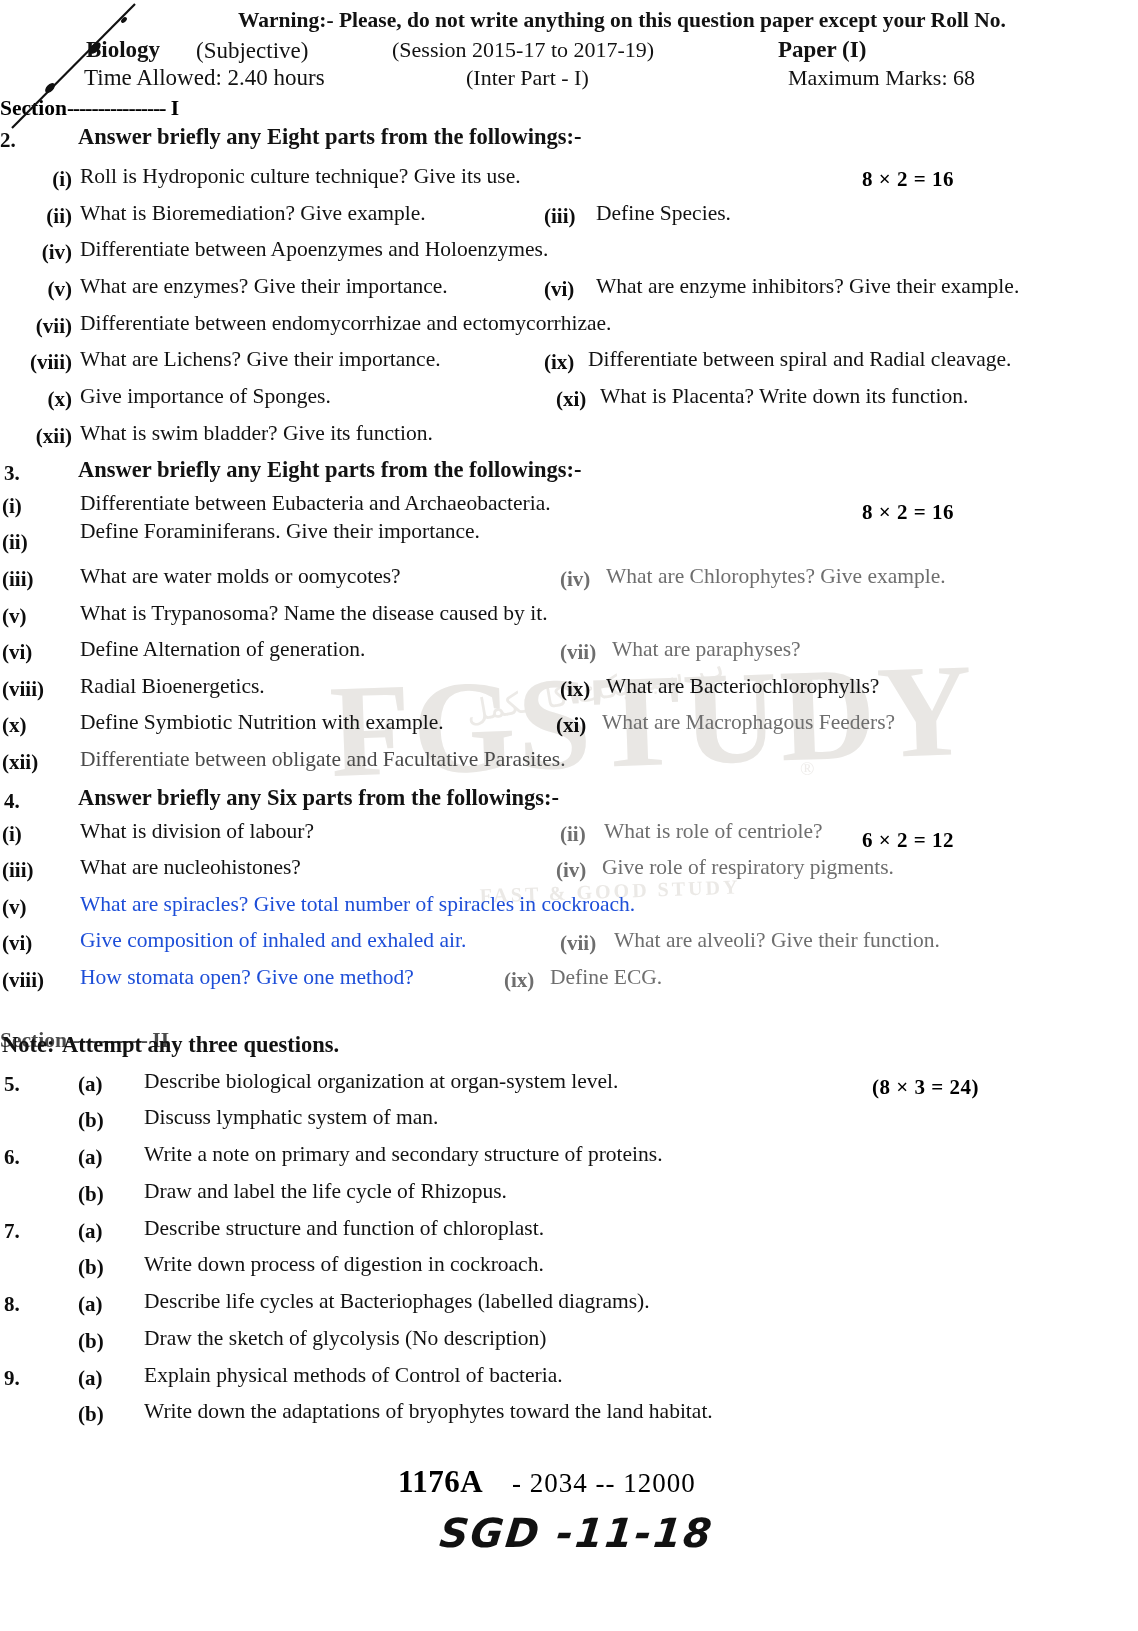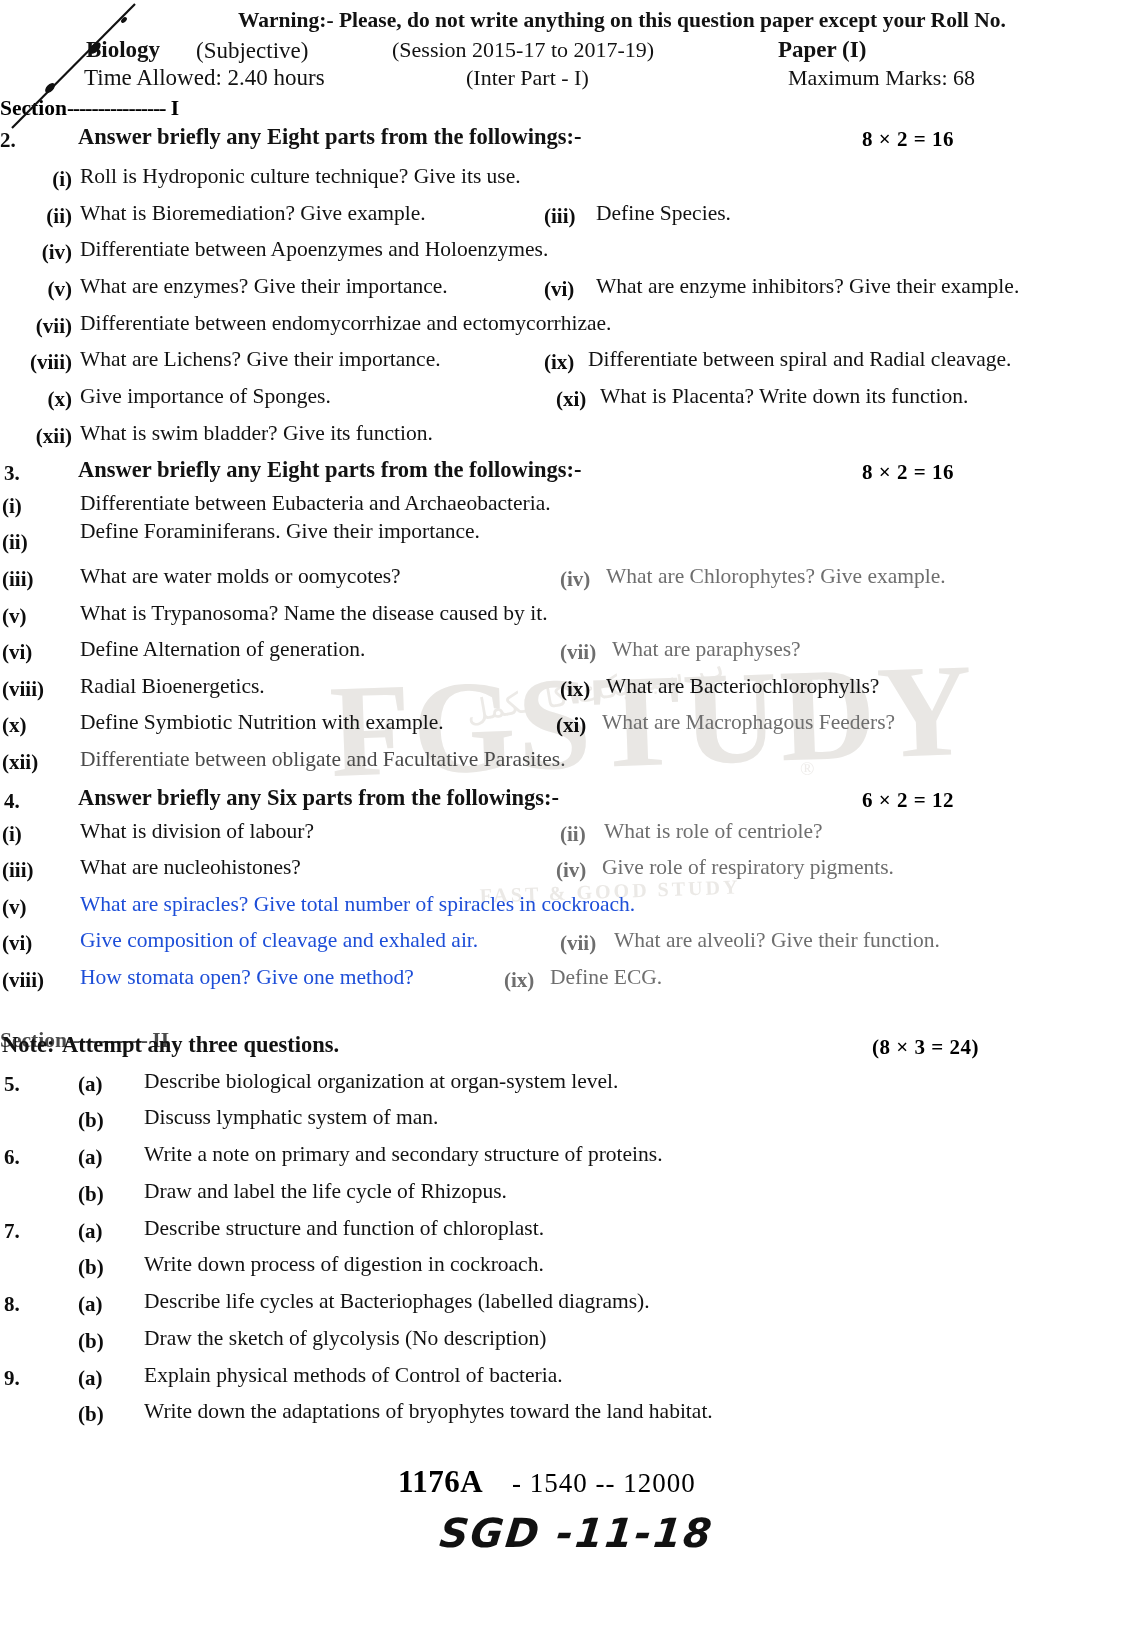--- a/index.html
+++ b/index.html
@@ -104,20 +104,21 @@
   .rn-r { text-align: right; width: 72px; }
   .rn-l { text-align: left; }
 
   
   .marks {
     position: absolute;
     font-weight: bold;
     font-size: 21px;
     white-space: nowrap;
     letter-spacing: 0.5px;
+    margin-top: 40px;
   }
 
   
   .center-line {
     position: absolute;
     width: 100%;
     text-align: left;
     font-weight: bold;
     font-size: 21.5px;
     white-space: nowrap;
@@ -270,21 +271,21 @@
 
     <div class="rn rn-l" style="left:2px;  top:858px;">(iii)</div>
     <div class="ln" style="left:80px; top:857px;">What are nucleohistones?</div>
     <div class="rn fade1" style="left:556px;top:858px;">(iv)</div>
     <div class="ln fade1" style="left:602px;top:857px;">Give role of respiratory pigments.</div>
 
     <div class="rn rn-l" style="left:2px;  top:895px;">(v)</div>
     <div class="ln fade2" style="left:80px; top:894px;">What are spiracles? Give total number of spiracles in cockroach.</div>
 
     <div class="rn rn-l" style="left:2px;  top:931px;">(vi)</div>
-    <div class="ln fade2" style="left:80px; top:930px;">Give composition of cleavage and exhaled air.</div>
+    <div class="ln fade2" style="left:80px; top:930px;">Give composition of inhaled and exhaled air.</div>
     <div class="rn fade1" style="left:560px;top:931px;">(vii)</div>
     <div class="ln fade1" style="left:614px;top:930px;">What are alveoli? Give their function.</div>
 
     <div class="rn rn-l" style="left:2px;  top:968px;">(viii)</div>
     <div class="ln fade2" style="left:80px; top:967px;">How stomata open? Give one method?</div>
     <div class="rn fade1" style="left:504px;top:968px;">(ix)</div>
     <div class="ln fade1" style="left:550px;top:967px;">Define ECG.</div>
 
     <div class="center-line fadeb" style="top:1028px;">
       <span>Section</span><span class="dashes">-------------</span> <span>II</span>
@@ -318,17 +319,17 @@
     <div class="rn" style="left:78px;  top:1329px;">(b)</div>
     <div class="ln" style="left:144px; top:1328px;">Draw the sketch of glycolysis (No description)</div>
 
     <div class="rn" style="left:4px;   top:1366px;">9.</div>
     <div class="rn" style="left:78px;  top:1366px;">(a)</div>
     <div class="ln" style="left:144px; top:1365px;">Explain physical methods of Control of bacteria.</div>
     <div class="rn" style="left:78px;  top:1402px;">(b)</div>
     <div class="ln" style="left:144px; top:1401px;">Write down the adaptations of bryophytes toward the land habitat.</div>
 
     <div class="code-big" style="left:398px; top:1464px;">1176A</div>
-    <div class="code-rest" style="left:512px; top:1468px;">- 1540 --  12000</div>
+    <div class="code-rest" style="left:512px; top:1468px;">- 2034 --  12000</div>
     <div class="hand" style="left:440px; top:1510px;">SGD -11-18</div>
 
   </div>
 </div>
 
 </body></html>

